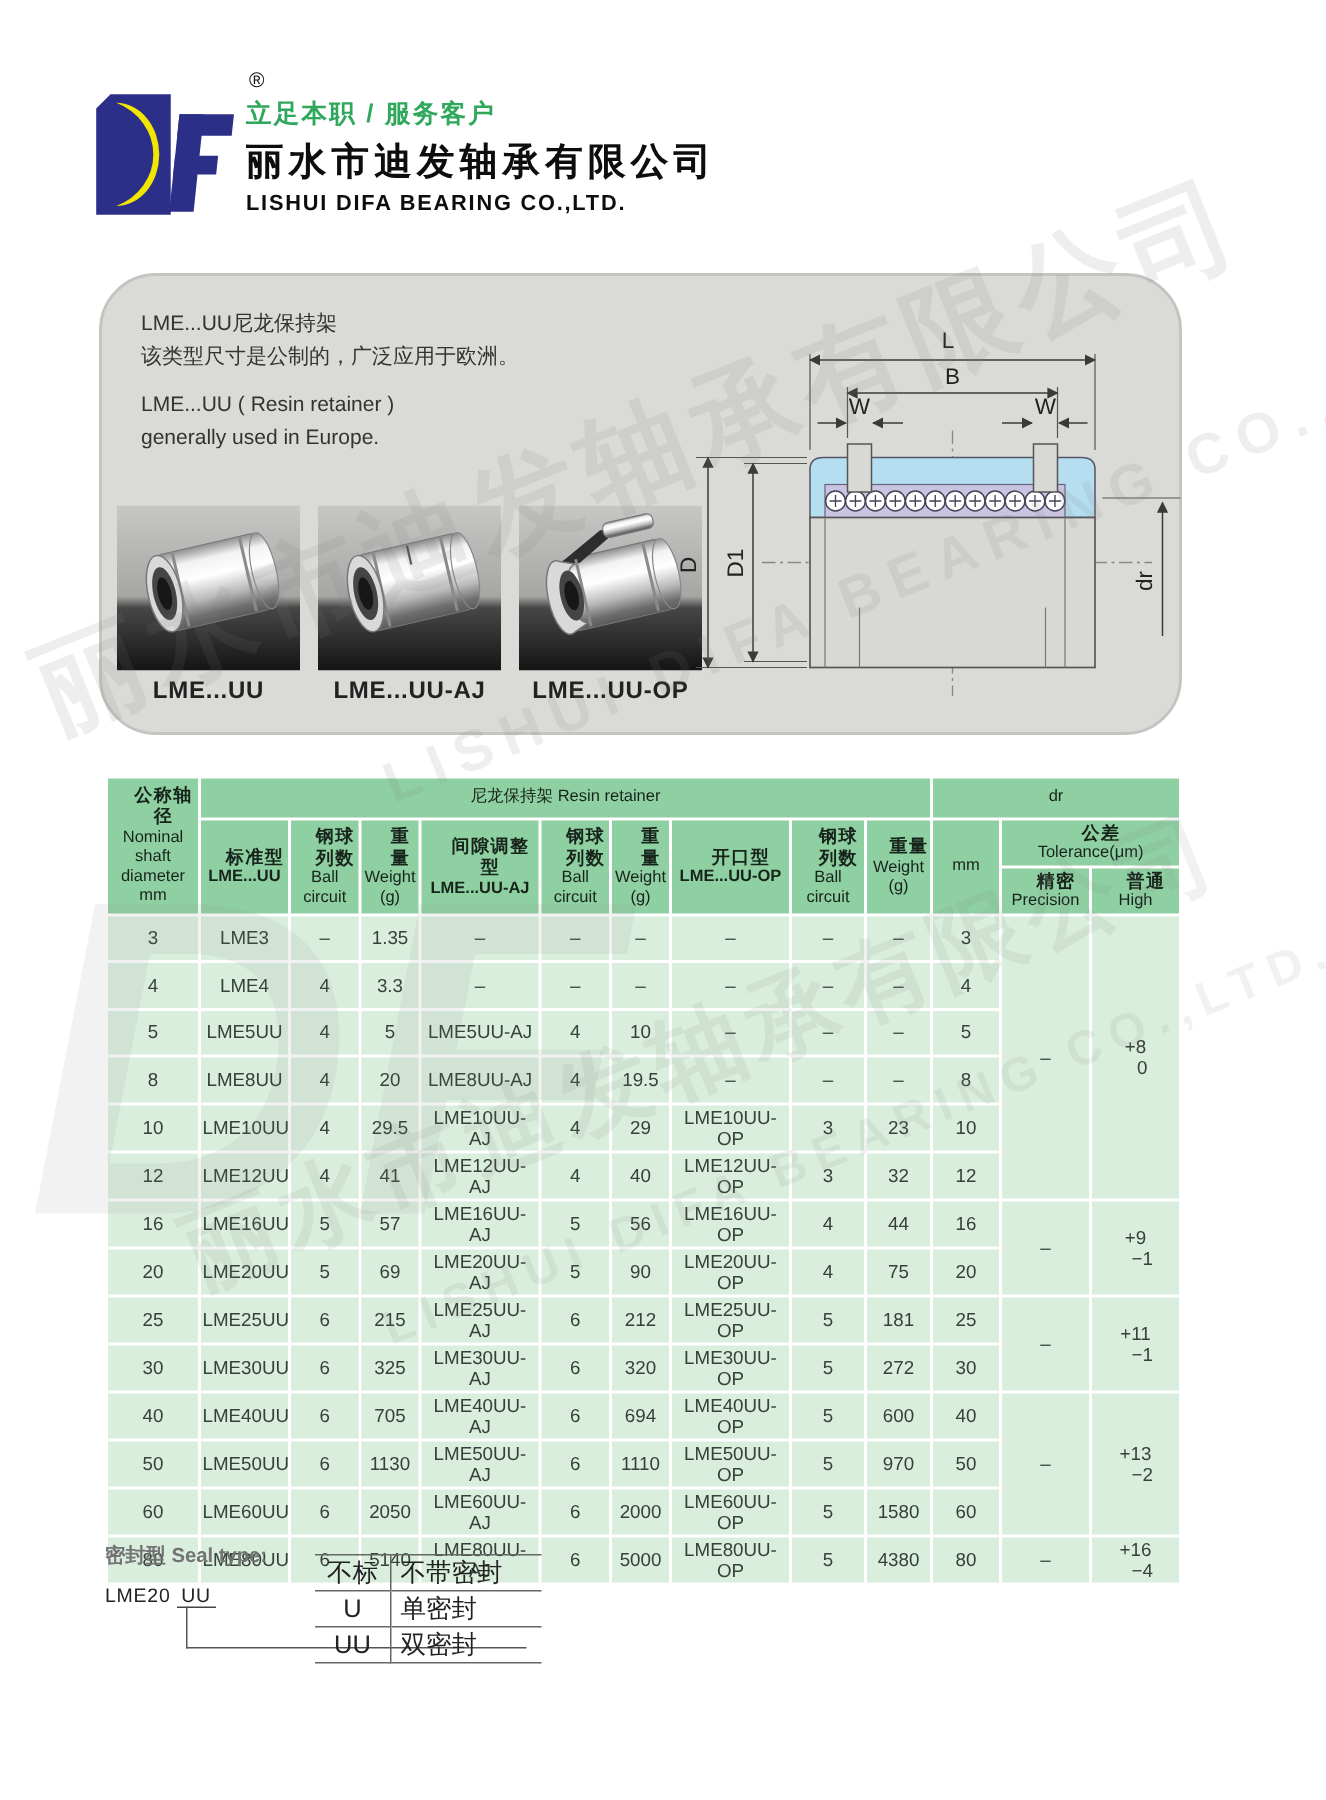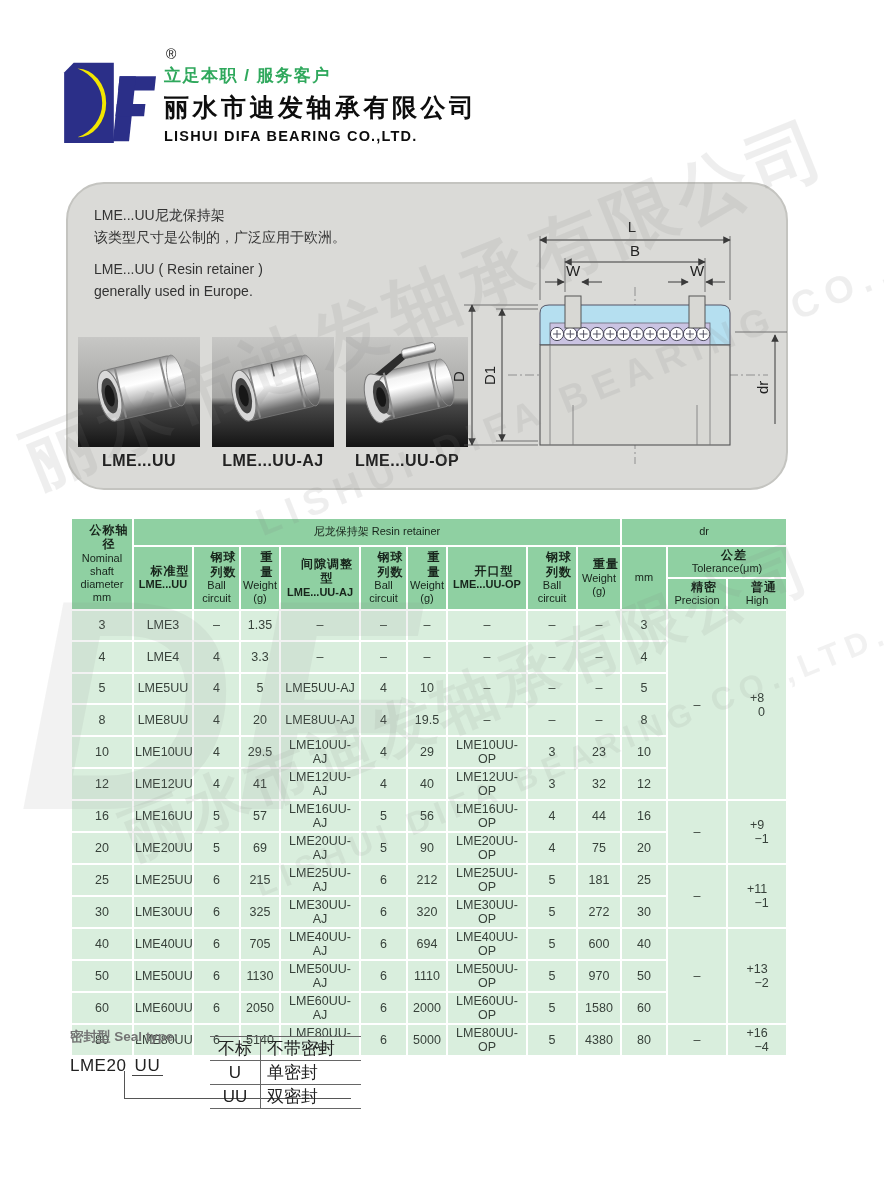--- a/index.html
+++ b/index.html
@@ -44,21 +44,21 @@
   table.spec th .cn{font-size:12px;font-weight:bold;letter-spacing:1px;margin-left:14px;}
   table.spec th .model-h{font-weight:bold;font-size:11px;}
   table.spec td{background:var(--cell-green);text-align:center;vertical-align:middle;
                 font-size:12.5px;color:#37413a;height:27.5px;overflow:hidden;}
   table.spec tr.h1 th{height:24px;}
   table.spec tr.h3 th{height:28px;}
   .tol-line2{padding-left:9px;}
 
   
   .seal-title{position:absolute;left:70px;top:1028px;font-size:13.5px;font-weight:bold;color:#737373;}
-  .seal-example{position:absolute;left:70px;top:1056px;font-size:17px;color:#222;letter-spacing:0.5px;}
+  .seal-example{position:absolute;left:70px;top:1056px;font-size:13px;color:#222;letter-spacing:0.5px;}
   .seal-example .suffix{border-bottom:1.5px solid #444;padding:0 3px;}
   .seal-connector{position:absolute;left:124px;top:1071px;width:226px;height:27px;
                   border-left:1.5px solid #555;border-bottom:1.5px solid #555;}
   table.mini{position:absolute;top:1036px;border-collapse:collapse;font-size:17px;color:#222;}
   table.mini td{border-top:1.5px solid #666;height:18px;padding:0 6px;}
   table.mini tr:last-child td{border-bottom:1.5px solid #666;}
   table.mini td:first-child{border-right:1.5px solid #666;text-align:center;}
   .mini-cn{left:210px;}
   .mini-cn td:first-child{width:38px;}
   .mini-cn td:last-child{width:88px;}

